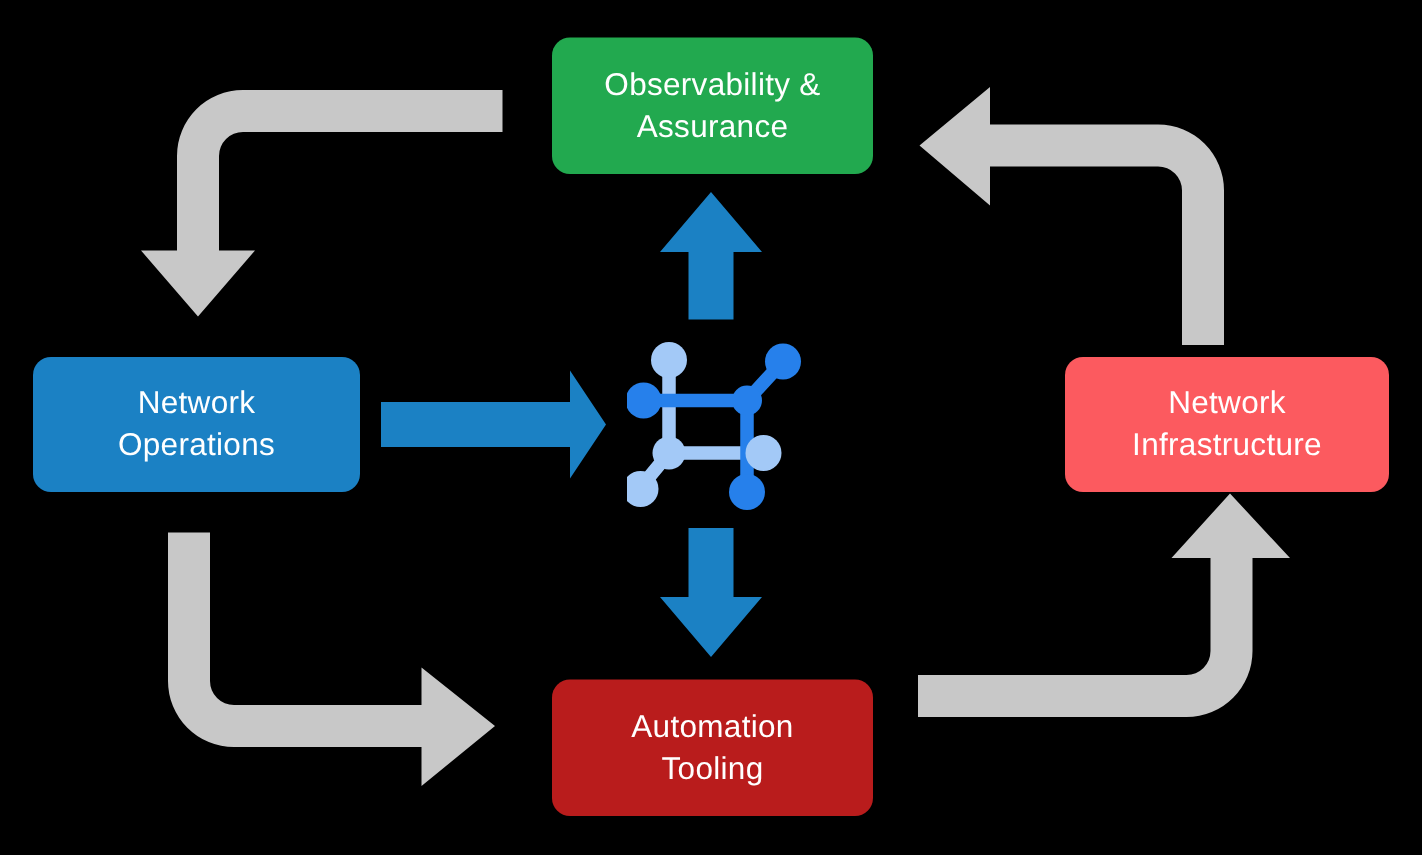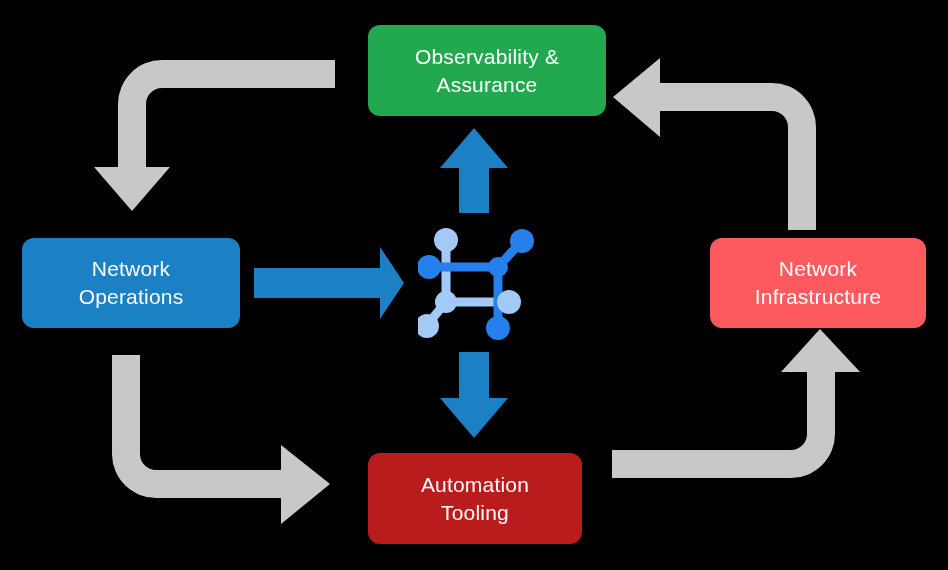--- a/index.html
+++ b/index.html
@@ -37,21 +37,21 @@
     font-weight: 400;
     letter-spacing: 0.2px;
     box-sizing: border-box;
     padding: 4px 10px;
     z-index: 3;
   }
   .node-label {
     display: block;
     white-space: pre-line;
   }
-  #box-observability { left: 368px; top: 25px;  width: 238px; height: 91px; }
+  #box-observability { left: 368px; top: 25px;  width: 214px; height: 91px; }
   #box-operations    { left: 22px;  top: 238px; width: 218px; height: 90px; }
   #box-infrastructure{ left: 710px; top: 238px; width: 216px; height: 90px; }
   #box-automation    { left: 368px; top: 453px; width: 214px; height: 91px; }
   #center-icon {
     position: absolute;
     left: 418px;
     top: 222px;
     width: 122px;
     height: 122px;
     z-index: 3;

